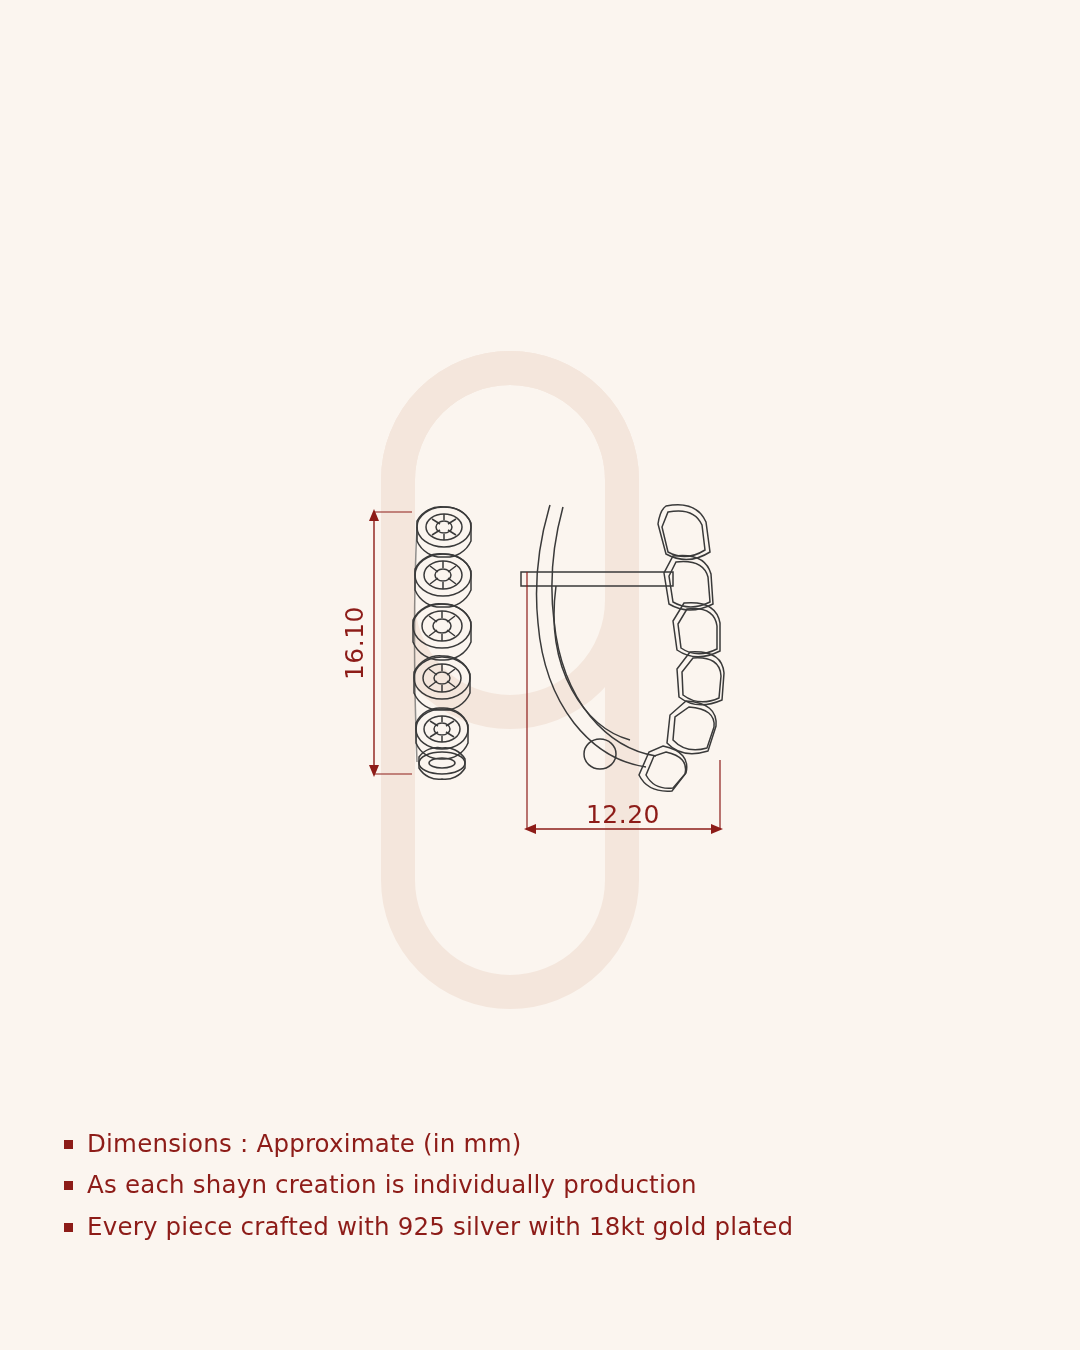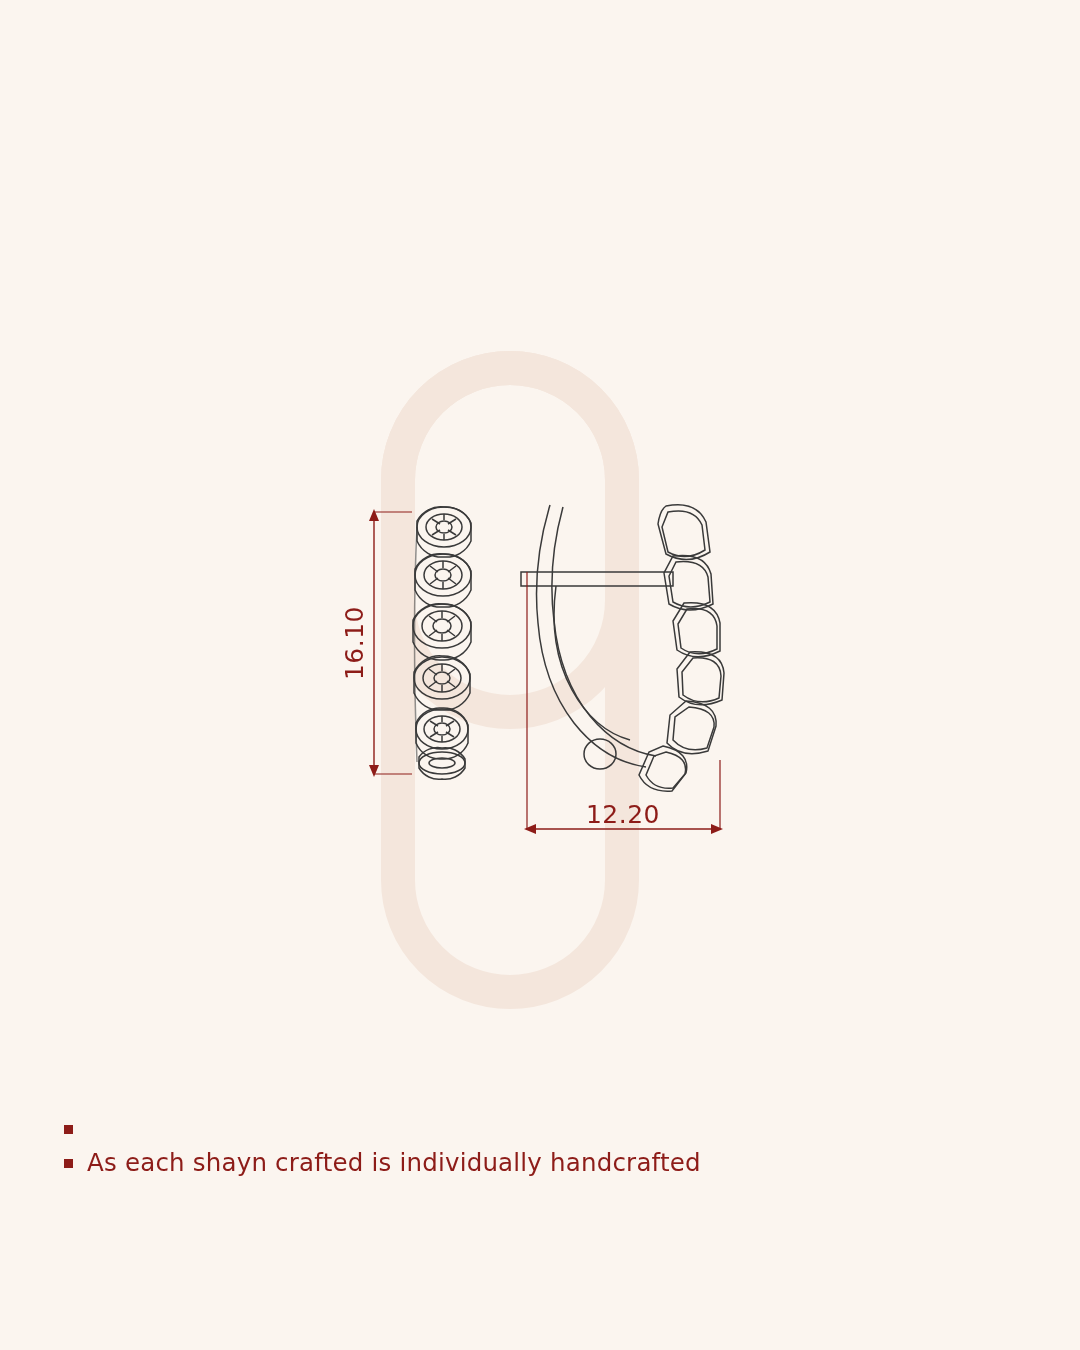--- a/index.html
+++ b/index.html
@@ -182,20 +182,25 @@
         <line x1="720" y1="760" x2="720" y2="829" stroke="#8d1c18" stroke-width="1.2"></line>
         <text class="dim-label" x="623" y="823" text-anchor="middle">12.20</text>
       </g>
 
     </svg>
   </div>
 
   <div class="notes">
     <div class="note-row">
       <span class="note-bullet"></span>
+      <span class="note-text">Dimensions : Approximate (in mm)</span>
     </div>
     <div class="note-row">
       <span class="note-bullet"></span>
-      <span class="note-text">As each shayn crafted is individually handcrafted</span>
+      <span class="note-text">As each shayn creation is individually production</span>
+    </div>
+    <div class="note-row">
+      <span class="note-bullet"></span>
+      <span class="note-text">Every piece crafted with 925 silver with 18kt gold plated</span>
     </div>
   </div>
 
 </div>
 
 </body></html>

